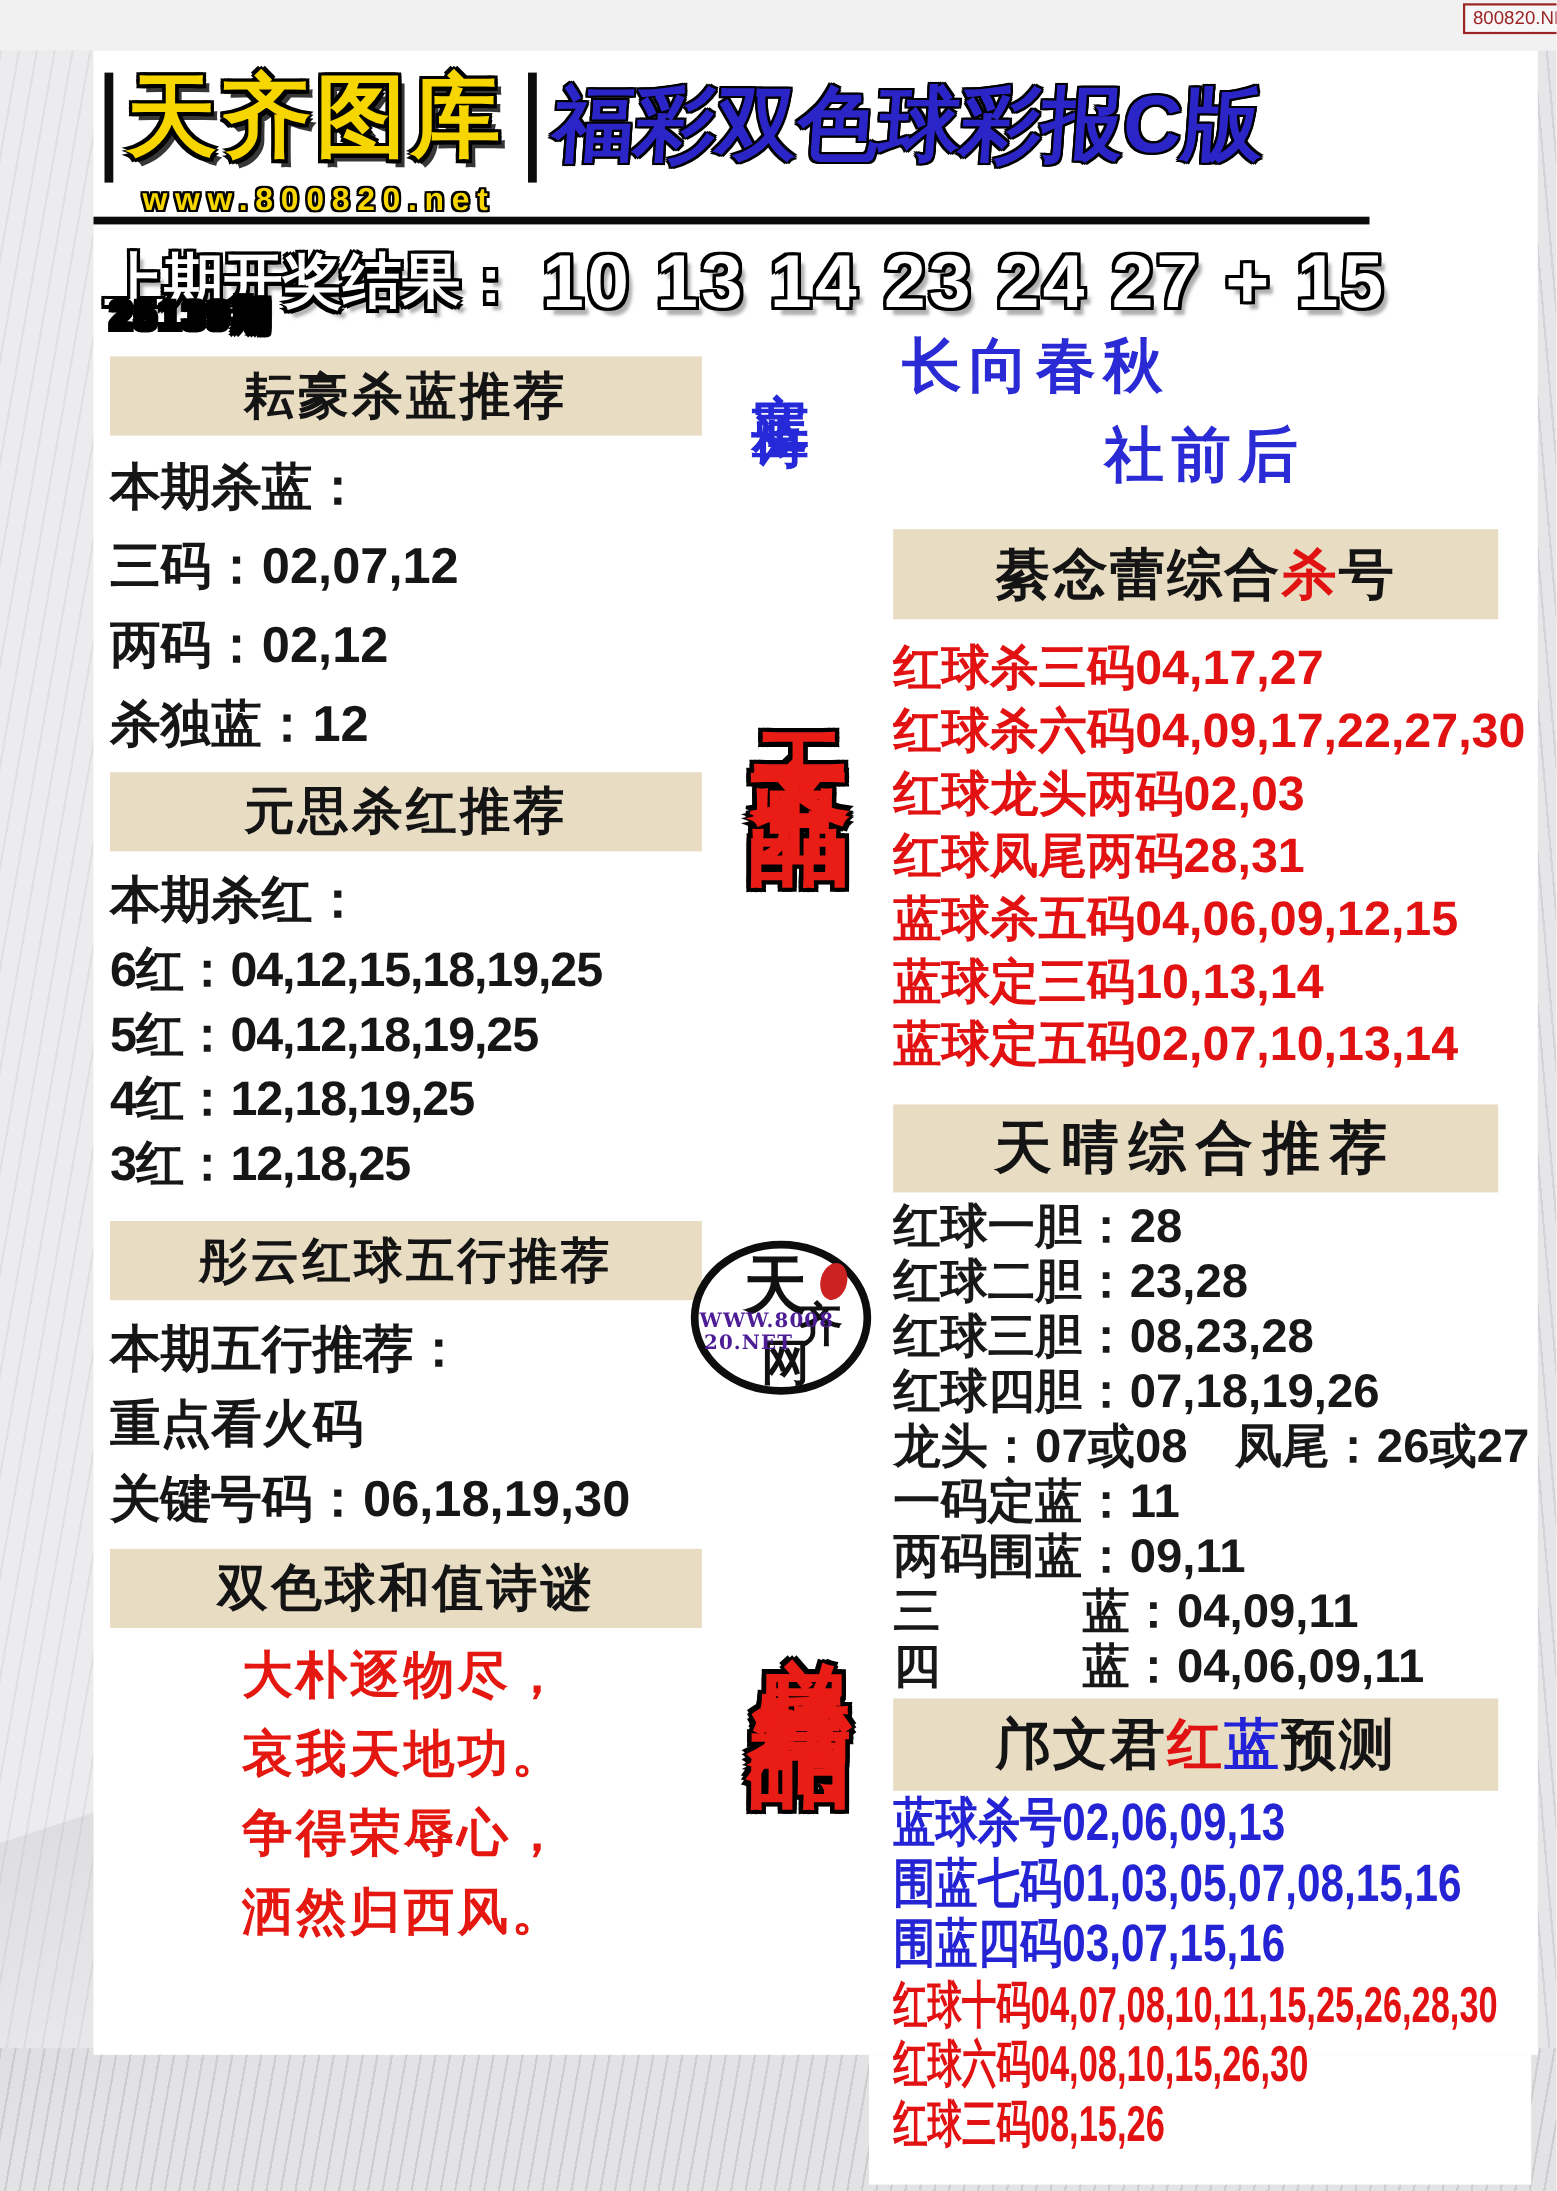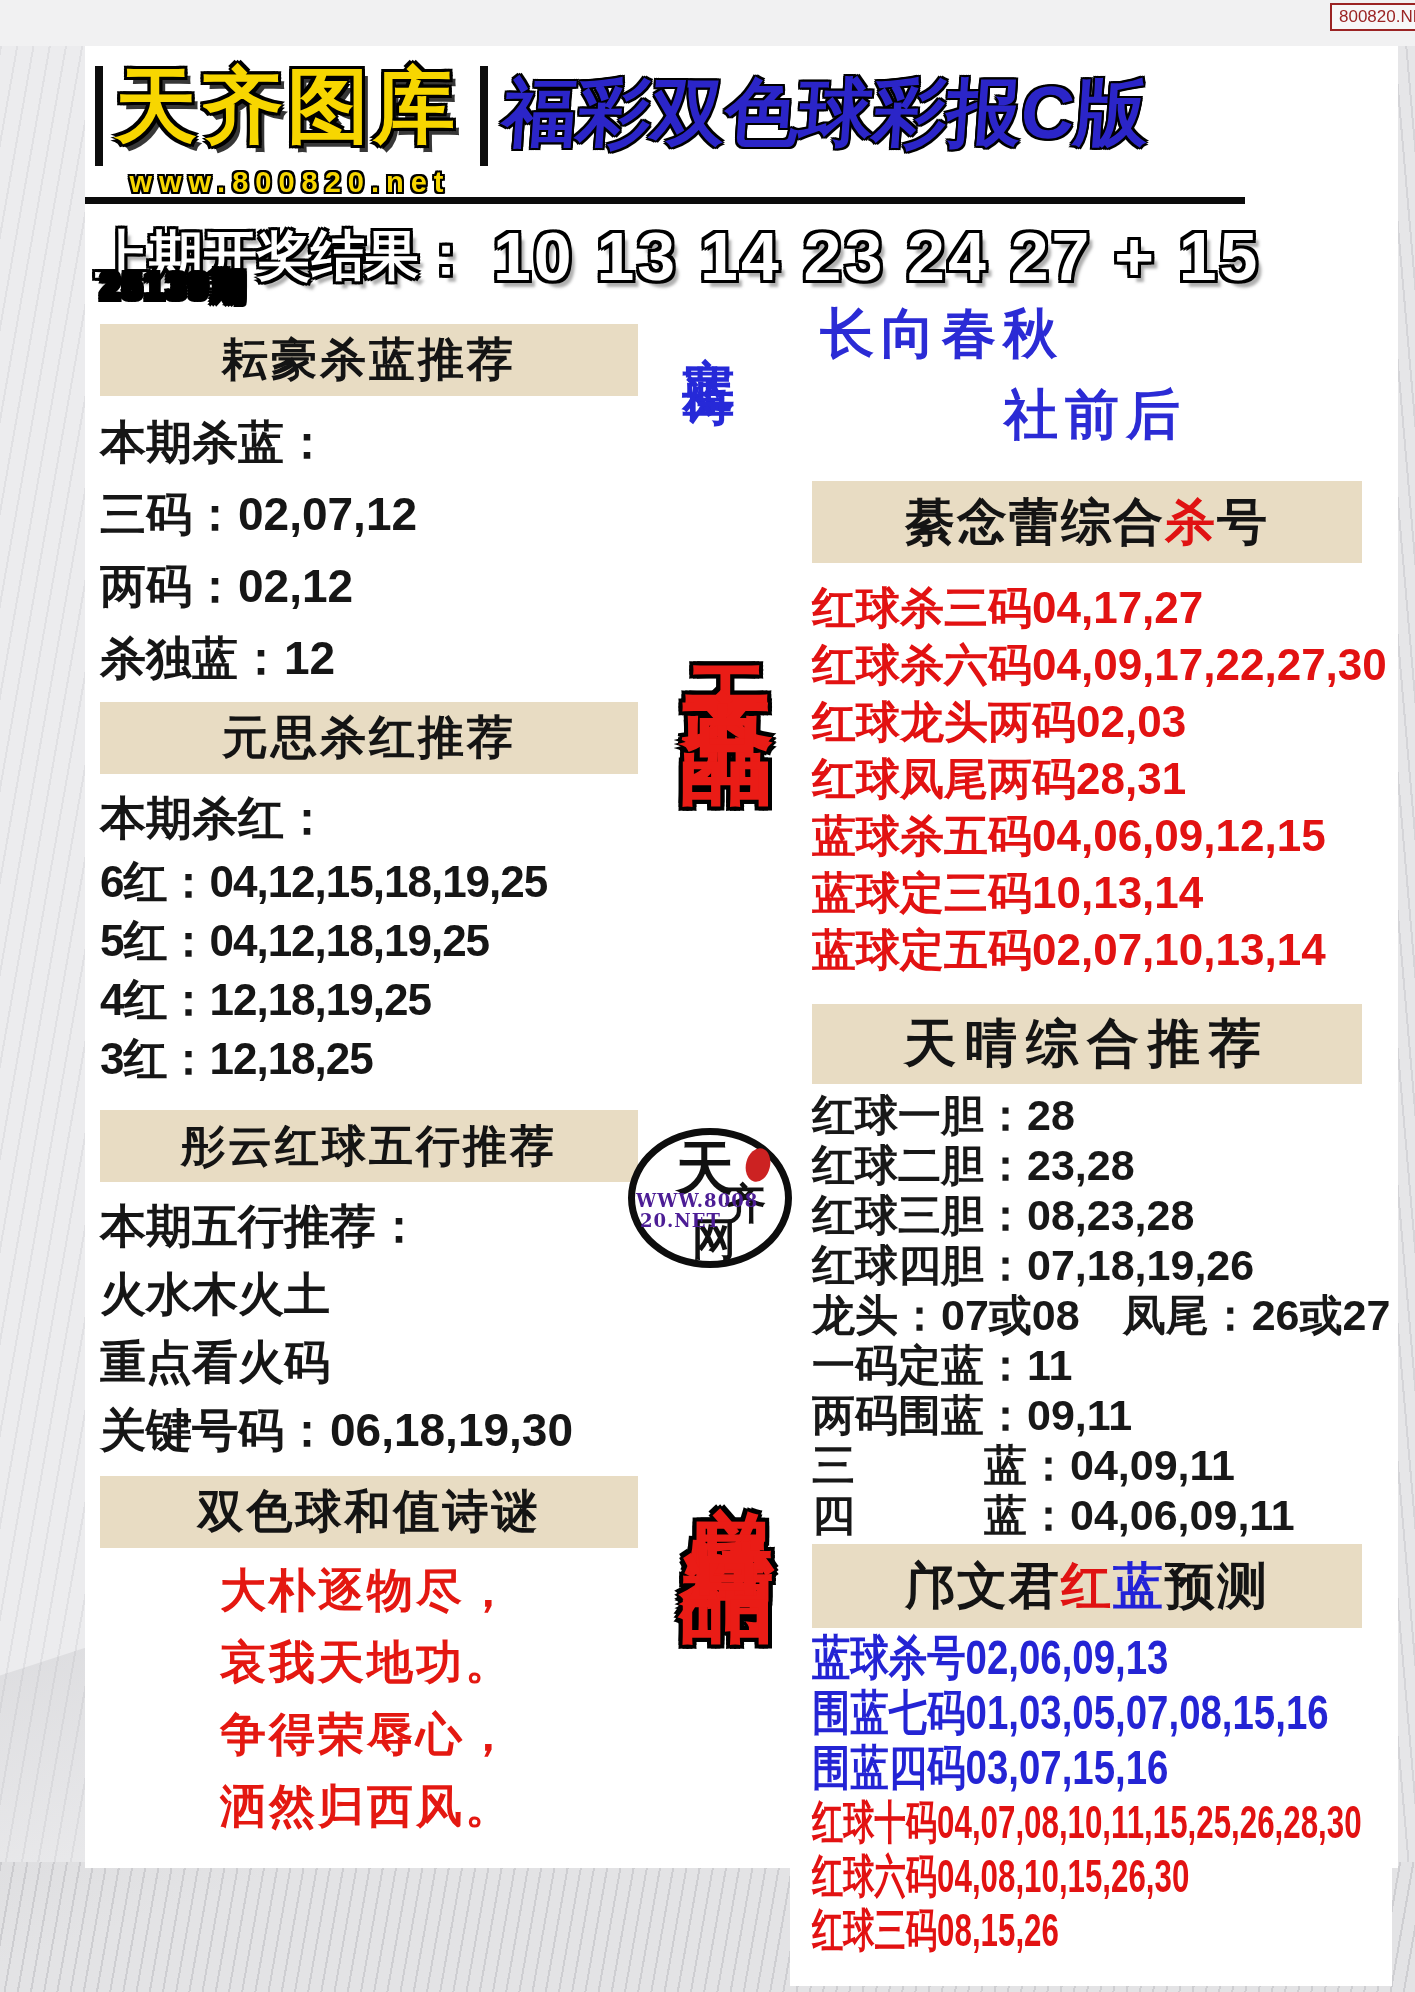--- a/index.html
+++ b/index.html
@@ -146,21 +146,20 @@
     <div class="ln">本期杀红：</div>
     <div class="ln">6红：04,12,15,18,19,25</div>
     <div class="ln">5红：04,12,18,19,25</div>
     <div class="ln">4红：12,18,19,25</div>
     <div class="ln">3红：12,18,25</div>
   </div>
 
   <div class="hdrbox hl3">彤云红球五行推荐</div>
   <div class="lsec lsec3">
     <div class="ln">本期五行推荐：</div>
-    <div class="ln">火水木火土</div>
     <div class="ln">重点看火码</div>
     <div class="ln">关键号码：06,18,19,30</div>
   </div>
 
   <div class="hdrbox hl4">双色球和值诗谜</div>
   <div class="poem">
     <div class="ln">大朴逐物尽，</div>
     <div class="ln">哀我天地功。</div>
     <div class="ln">争得荣辱心，</div>
     <div class="ln">洒然归西风。</div>

